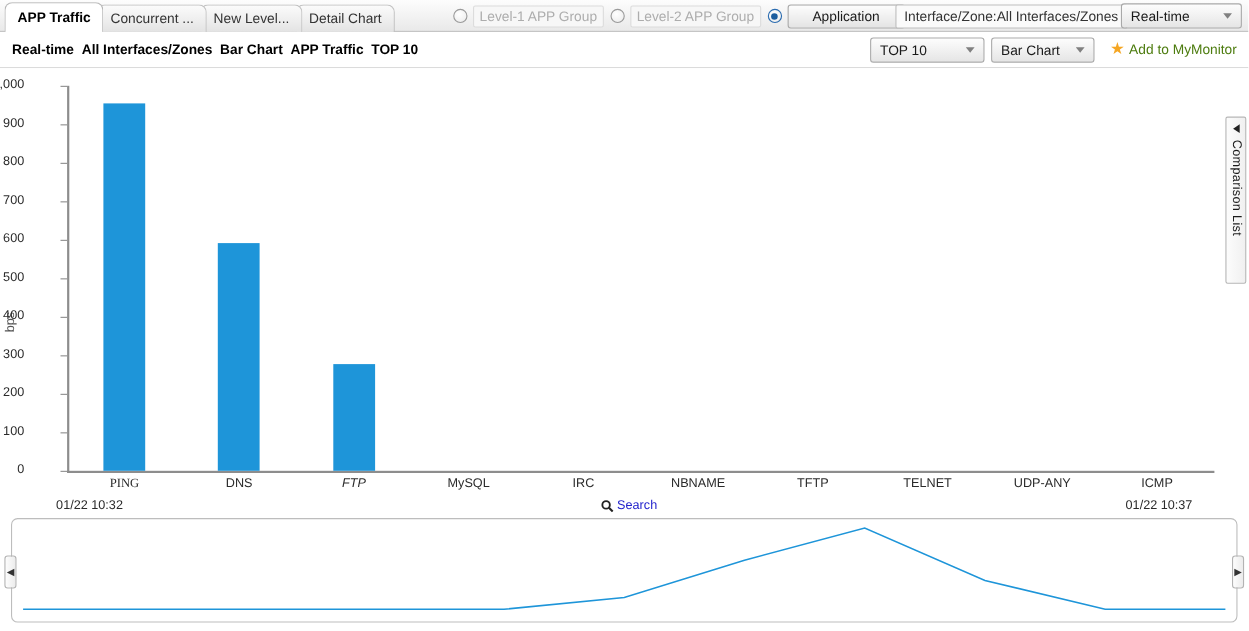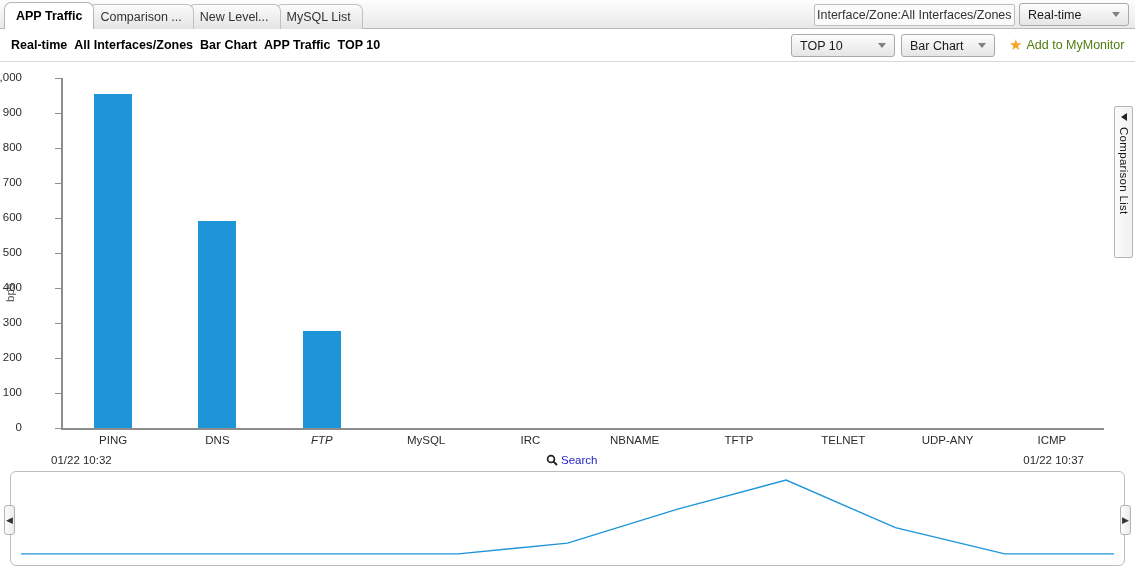--- a/index.html
+++ b/index.html
@@ -94,21 +94,21 @@
     border: 1px solid #a9a9a9;
     border-radius: 3px;
     background: linear-gradient(to bottom, #fdfdfd 0%, #f0f0f0 50%, #e4e4e4 100%);
     white-space: nowrap;
     cursor: pointer;
   }
   .field-ro {
     position: absolute; top: 4px; left: 814px;
     font-size: 12.5px;
     color: #333;
-    padding: 3px 2px;
+    padding: 3px 7px;
     border: 1px solid #bdbdbd;
     border-radius: 2px;
     background: #fafafa;
     white-space: nowrap;
   }
   .sel {
     position: relative;
     display: inline-flex; align-items: center;
     border: 1px solid #a9a9a9;
     border-radius: 3px;
@@ -278,25 +278,39 @@
   .handle.left { left: 4px; }
   .handle.right { right: 4px; }
 </style>
 </head>
 <body>
 
 <div class="topbar">
 
   <div class="tabstrip">
     <div class="tab active"><span>APP Traffic</span></div>
-    <div class="tab"><span>Comparison ...</span></div>
+    <div class="tab"><span>Concurrent ...</span></div>
     <div class="tab"><span>New Level...</span></div>
-    <div class="tab"><span>MySQL List</span></div>
-  </div>
-
+    <div class="tab"><span>Detail Chart</span></div>
+  </div>
+
+  <div class="radio-group">
+    <div class="radio-item">
+      <span class="radio"></span>
+      <span class="radio-label">Level-1 APP Group</span>
+    </div>
+    <div class="radio-item">
+      <span class="radio"></span>
+      <span class="radio-label">Level-2 APP Group</span>
+    </div>
+    <div class="radio-item">
+      <span class="radio checked"></span>
+      <span class="btn-app">Application</span>
+    </div>
+  </div>
 
   <div class="field-ro">Interface/Zone:All Interfaces/Zones</div>
 
   <div class="sel sel-realtime">
     <span class="sel-label">Real-time</span>
     <span class="caret"></span>
   </div>
 </div>
 
 <div class="subbar">
@@ -341,21 +355,21 @@
       <div class="ytxt" style="top: 140px;">600</div>
       <div class="ytick" style="top: 105px;"></div>
       <div class="ytxt" style="top: 105px;">700</div>
       <div class="ytick" style="top: 70px;"></div>
       <div class="ytxt" style="top: 70px;">800</div>
       <div class="ytick" style="top: 35px;"></div>
       <div class="ytxt" style="top: 35px;">900</div>
       <div class="ytick" style="top: 0px;"></div>
       <div class="ytxt" style="top: 0px;">1,000</div>
       <div class="bar" title="PING: 955" style="left: 33.15px; width: 38px; height: 334.25px; background: rgb(30, 149, 217);"></div>
-      <div class="xtxt" style="left: 52.15px;">PING</div>
+      <div class="xtxt" style="left: 52.15px; font-family: Liberation Serif, serif;">PING</div>
       <div class="bar" title="DNS: 592" style="left: 137.45px; width: 38px; height: 207.2px; background: rgb(30, 149, 217);"></div>
       <div class="xtxt" style="left: 156.45px;">DNS</div>
       <div class="bar" title="FTP: 276" style="left: 241.75px; width: 38px; height: 96.6px; background: rgb(30, 149, 217);"></div>
       <div class="xtxt" style="left: 260.75px; font-style: italic;">FTP</div>
       <div class="xtxt" style="left: 365.05px; text-align: center;">MySQL</div>
       <div class="xtxt" style="left: 469.35px;">IRC</div>
       <div class="xtxt" style="left: 573.65px;">NBNAME</div>
       <div class="xtxt" style="left: 677.95px;">TFTP</div>
       <div class="xtxt" style="left: 782.25px;">TELNET</div>
       <div class="xtxt" style="left: 886.55px;">UDP-ANY</div>

